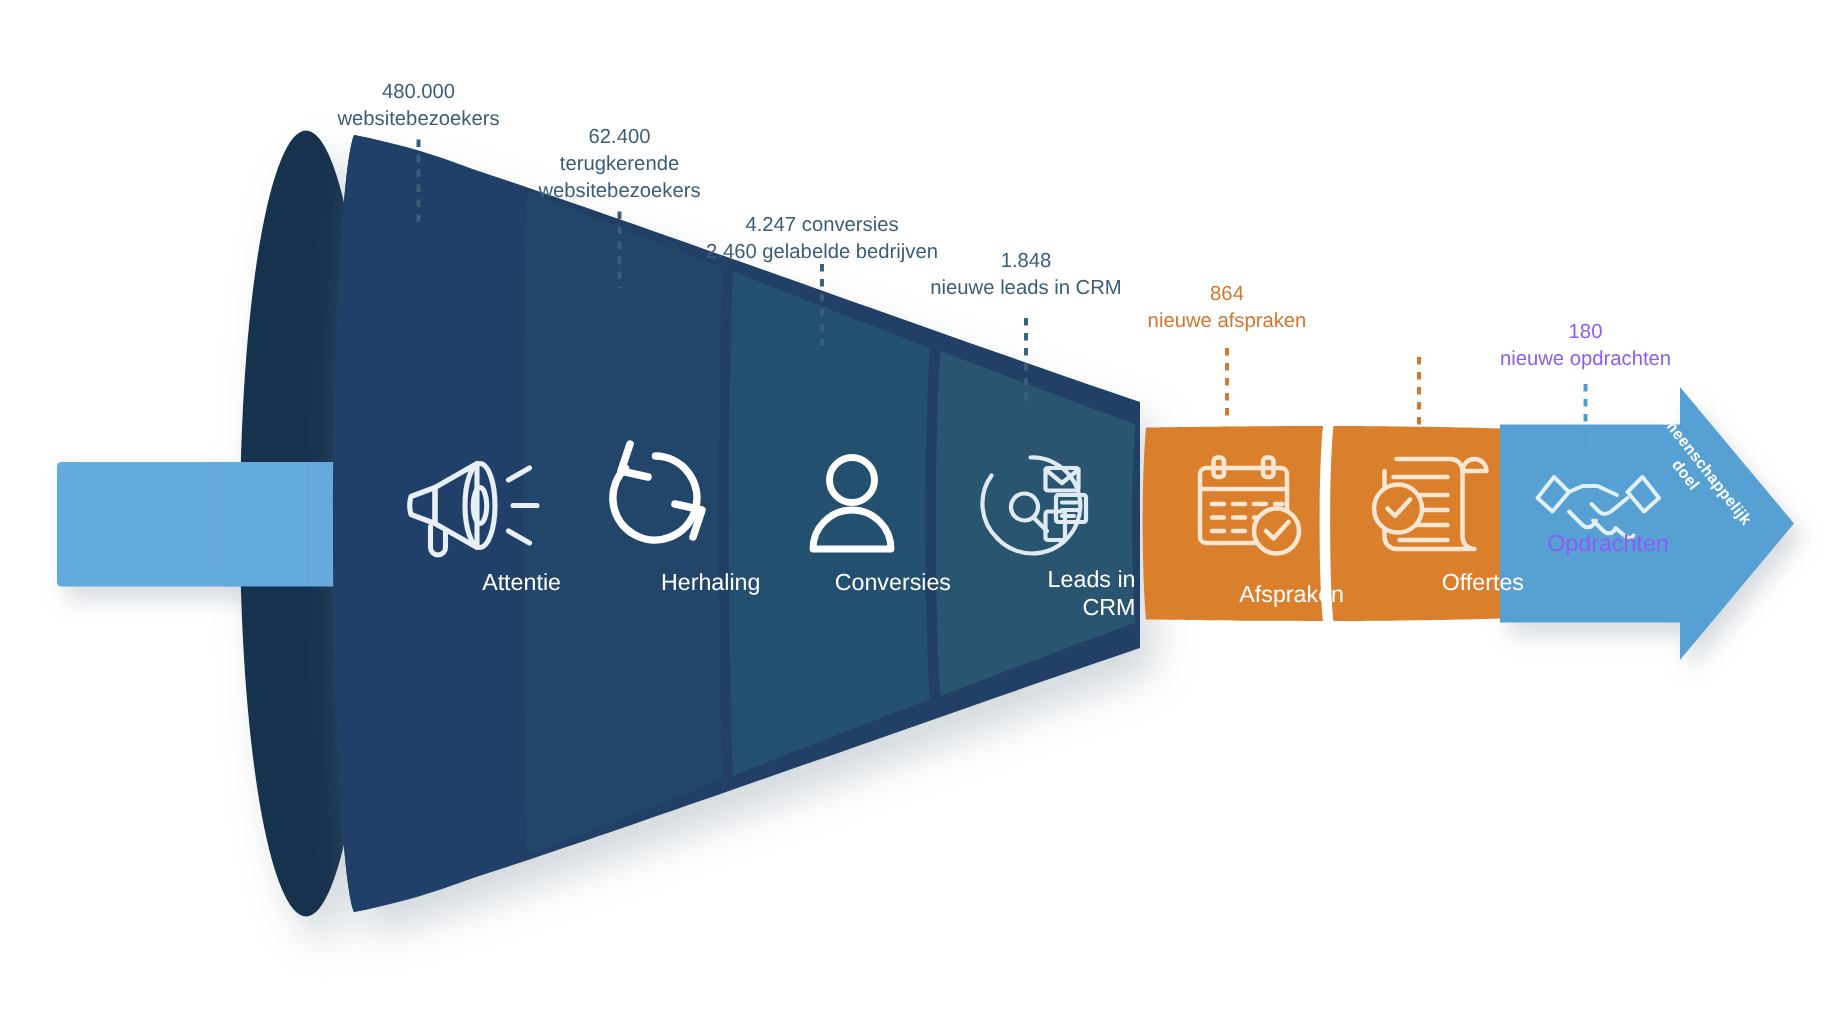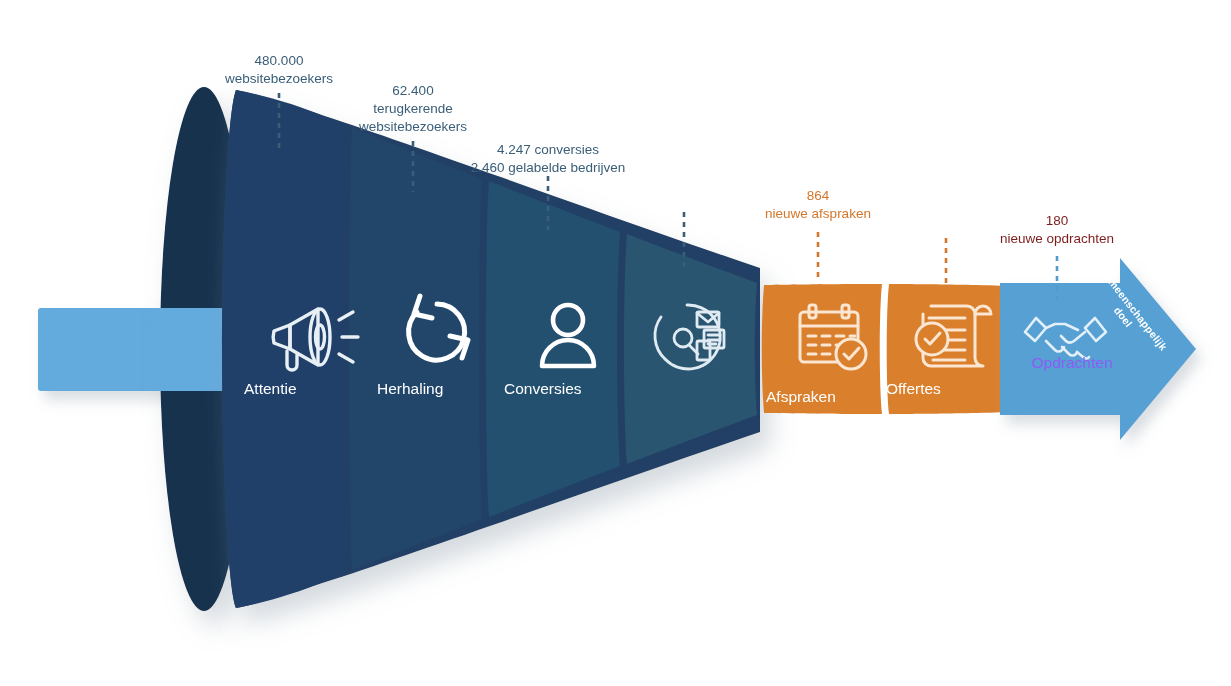--- a/index.html
+++ b/index.html
@@ -38,27 +38,27 @@
     pointer-events: none;
   }
   .callout .num {
     display: block;
   }
   .callout .desc {
     display: block;
   }
   .c-blue   { color: #3a5e78; }
   .c-orange { color: #d4762a; }
-  .c-ltblue { color: #7f1d1d; }
+  .c-ltblue { color: #8b5cf6; }
 
   .seg-label {
     position: absolute;
     color: #ffffff;
     font-size: 15.5px;
-    text-align: left;
+    text-align: right;
     line-height: 1.2;
     white-space: pre-line;
     pointer-events: none;
   }
   .arrow-label {
     position: absolute;
     color: #8b5cf6;
     font-size: 15.5px;
     text-align: center;
     pointer-events: none;
@@ -247,36 +247,40 @@
     <span class="desc">terugkerende</span>
     <span class="desc">websitebezoekers</span>
   </div>
 
   <div class="callout c-blue" style="left:437px; top:141px; width:222px;">
     <span class="num">4.247 conversies</span>
     <span class="desc">2.460 gelabelde bedrijven</span>
   </div>
 
   <div class="callout c-blue" style="left:570px; top:165px; width:228px;">
+    <span class="num">1.848</span>
+    <span class="desc">nieuwe leads in CRM</span>
   </div>
 
   <div class="callout c-orange" style="left:728px; top:187px; width:180px;">
     <span class="num">864</span>
     <span class="desc">nieuwe afspraken</span>
   </div>
 
 
   <div class="callout c-ltblue" style="left:967px; top:212px; width:180px;">
     <span class="num">180</span>
     <span class="desc">nieuwe opdrachten</span>
   </div>
 
   <div class="seg-label" style="left:244px; top:380px; width:130px;">Attentie</div>
   <div class="seg-label" style="left:377px; top:380px; width:130px;">Herhaling</div>
   <div class="seg-label" style="left:504px; top:380px; width:130px;">Conversies</div>
+  <div class="seg-label" style="left:627px; top:378px; width:130px;">Leads in
+CRM</div>
   <div class="seg-label" style="left:766px; top:388px; width:130px;">Afspraken</div>
   <div class="seg-label" style="left:886px; top:380px; width:130px;">Offertes</div>
 
   <div class="arrow-label" style="left:1007px; top:354px; width:130px;">Opdrachten</div>
 
   <div class="goal-label" style="left:1068px; top:300px; width:120px;">
     <span>Gemeenschappelijk</span><br>
     <span>doel</span>
   </div>
 

